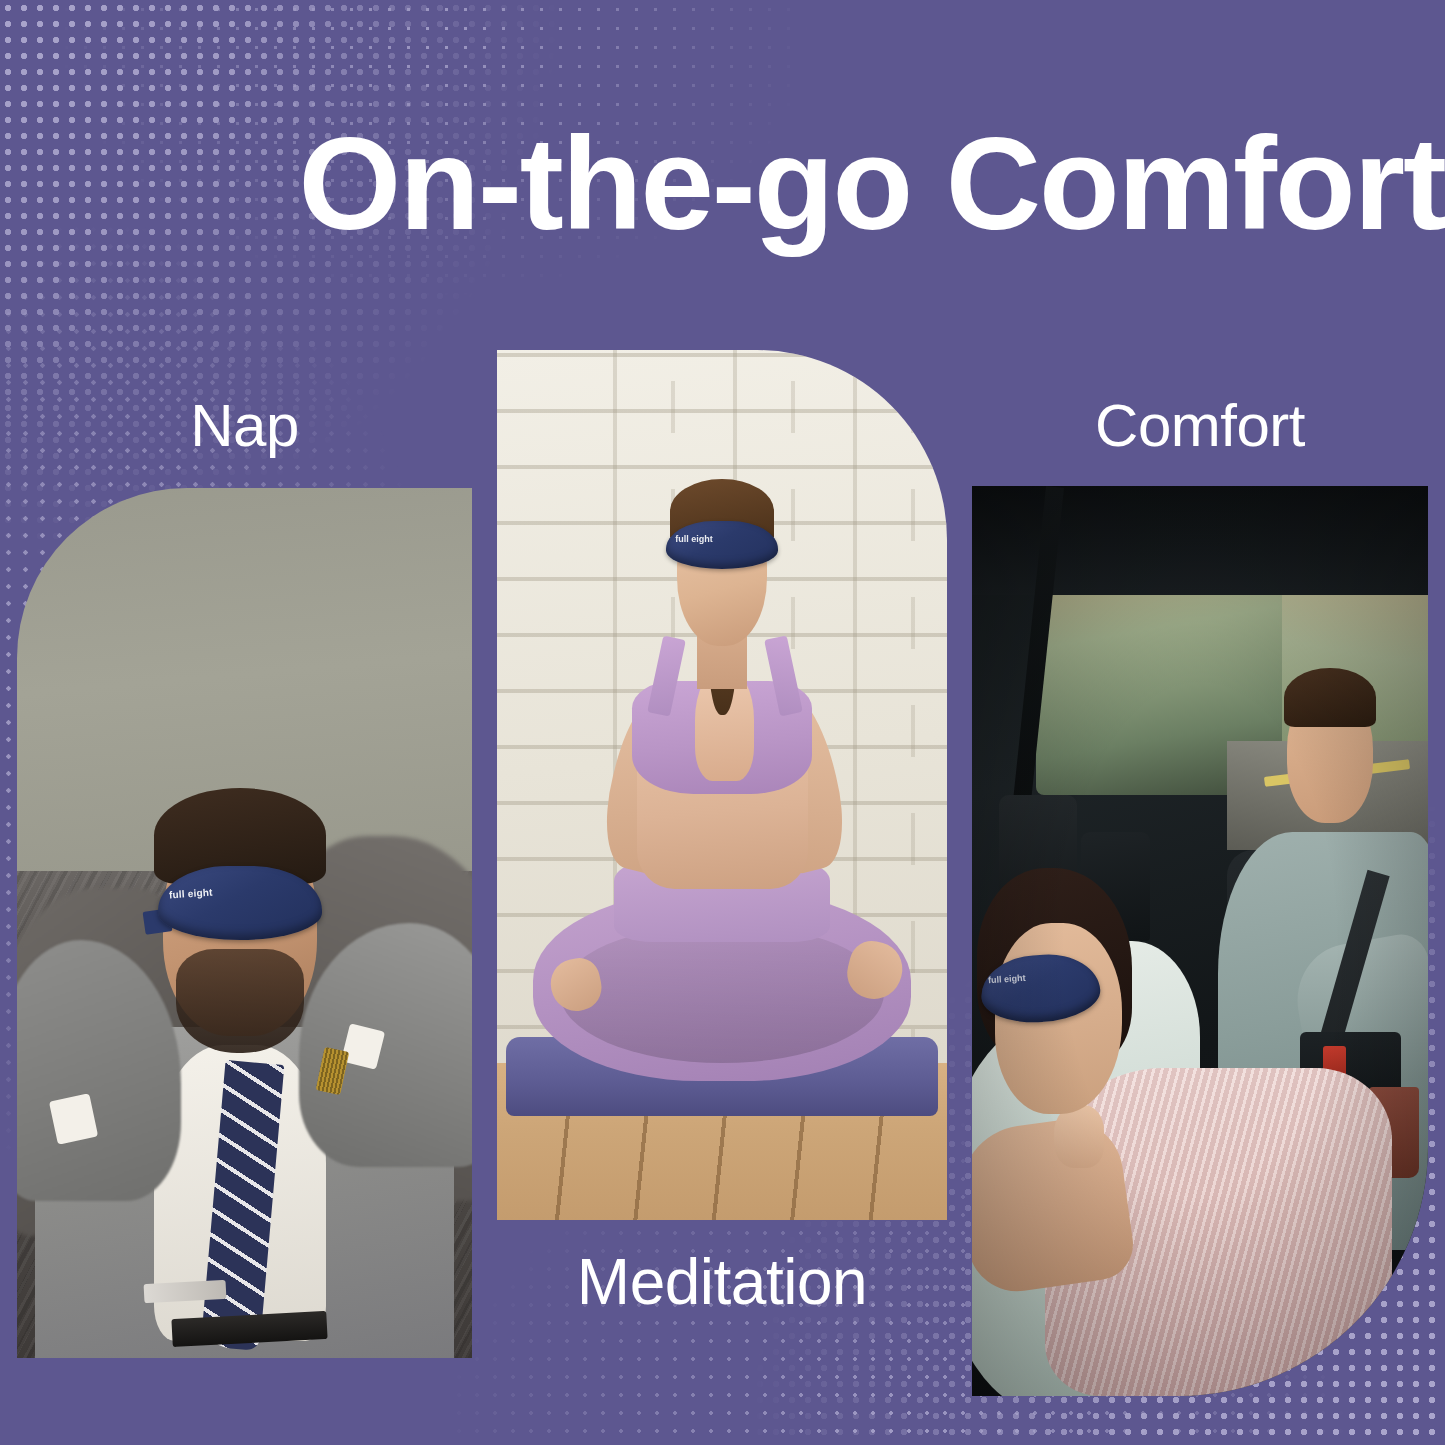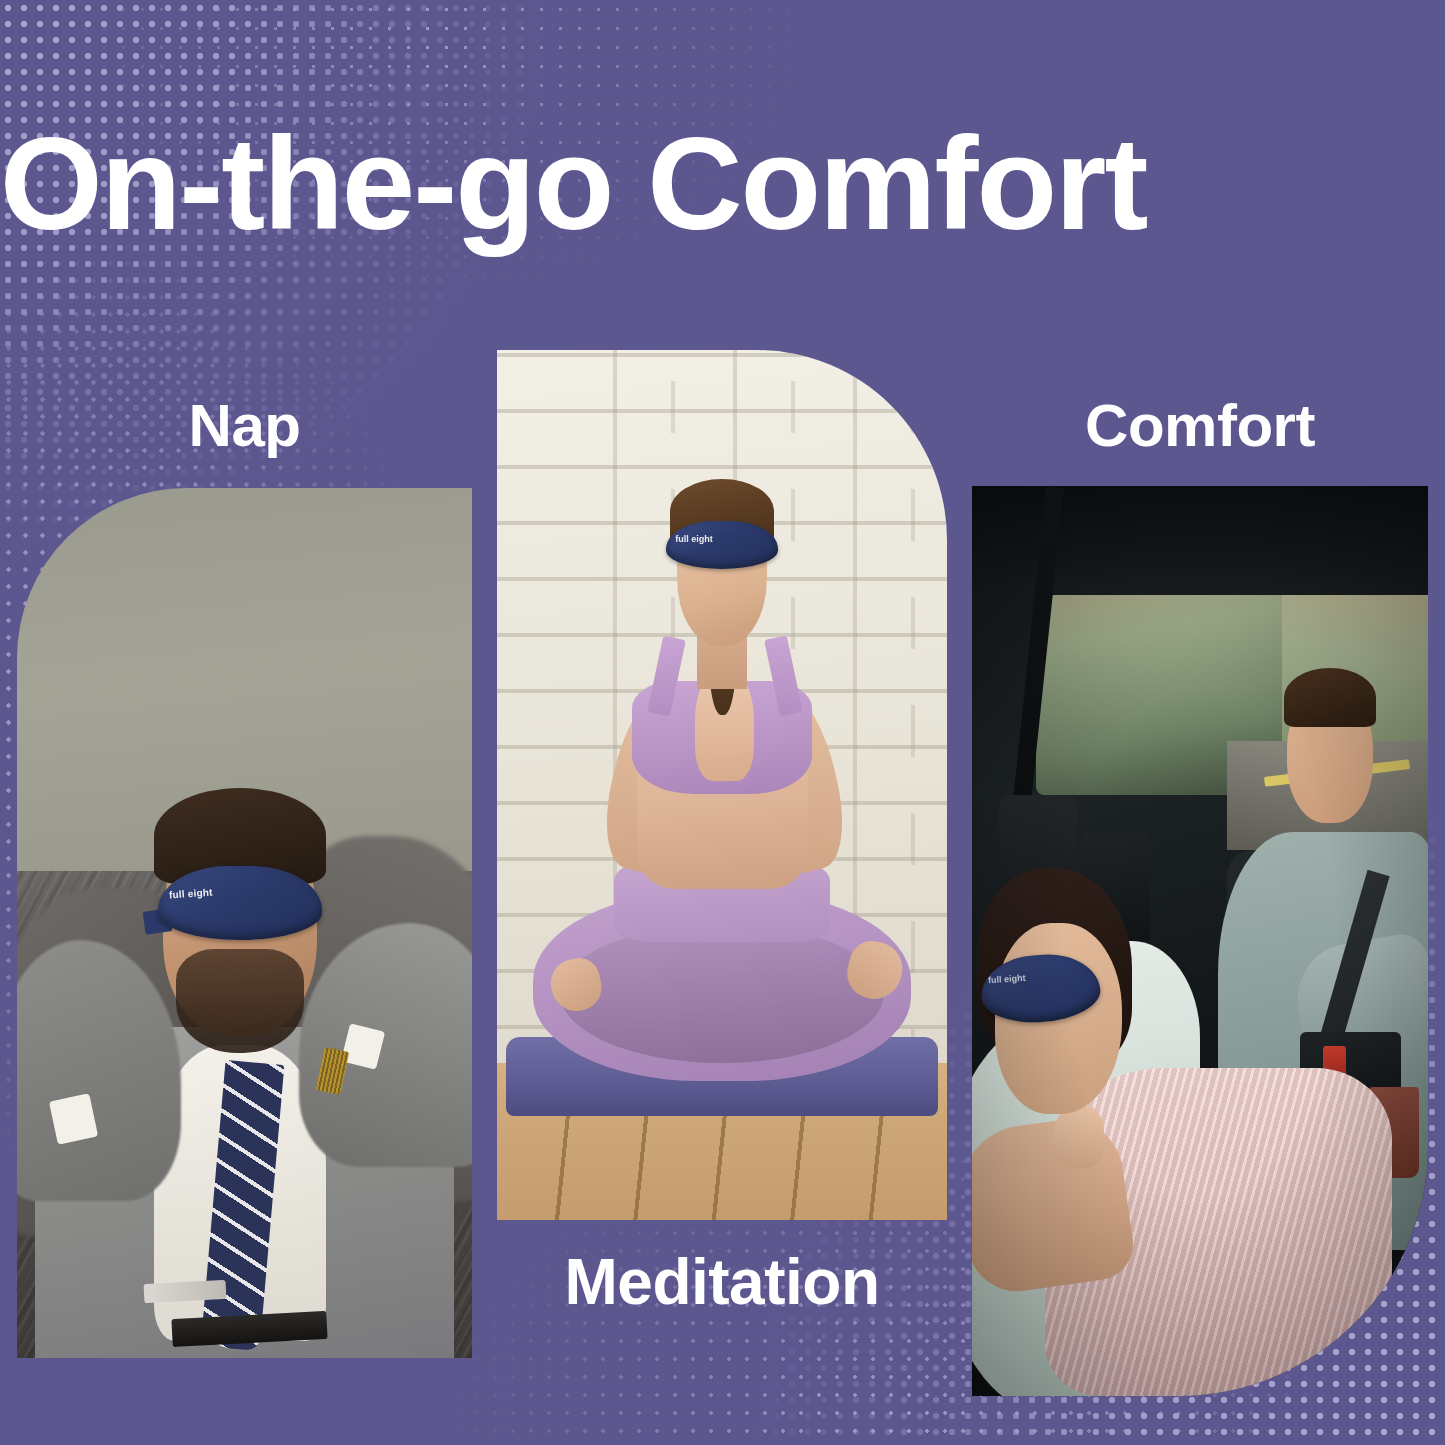--- a/index.html
+++ b/index.html
@@ -47,35 +47,36 @@
     background-image:radial-gradient(circle, #a09bc4 1.7px, transparent 1.9px);
     background-size:19px 19px;
     -webkit-mask-image:radial-gradient(ellipse 420px 300px at 30% 2%, #000 0%, rgba(0,0,0,.5) 50%, transparent 90%);
             mask-image:radial-gradient(ellipse 420px 300px at 30% 2%, #000 0%, rgba(0,0,0,.5) 50%, transparent 90%);
   }
 
   
   .headline {
     position:absolute;
     left:0; right:0; top:118px;
-    text-align:left;
+    text-align:right;
     color:#ffffff;
     font-size:132px;
     font-weight:bold;
     letter-spacing:-2px;
     line-height:1;
     white-space:nowrap;
+    padding-left:24px;
   }
 
   
   .caption {
     position:absolute;
     color:#ffffff;
     font-size:60px;
-    font-weight:bold;
+    font-weight:normal;
     line-height:1;
     letter-spacing:-0.5px;
     white-space:nowrap;
     text-align:center;
   }
   .cap-nap  { left:17px;  width:455px; top:396px; }
   .cap-trav { left:972px; width:456px; top:396px; }
   .cap-med  { left:497px; width:450px; top:1250px; font-size:64px; }
 
   

